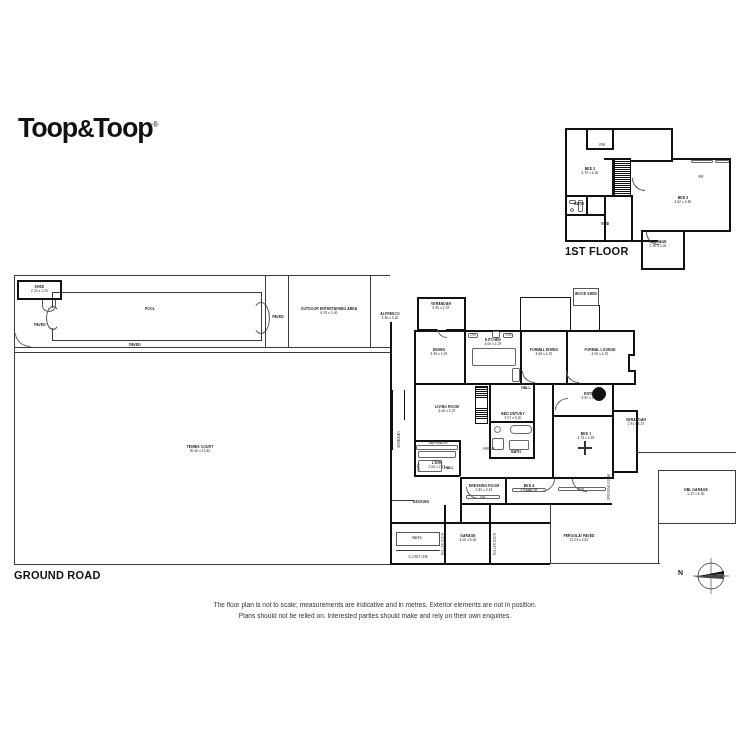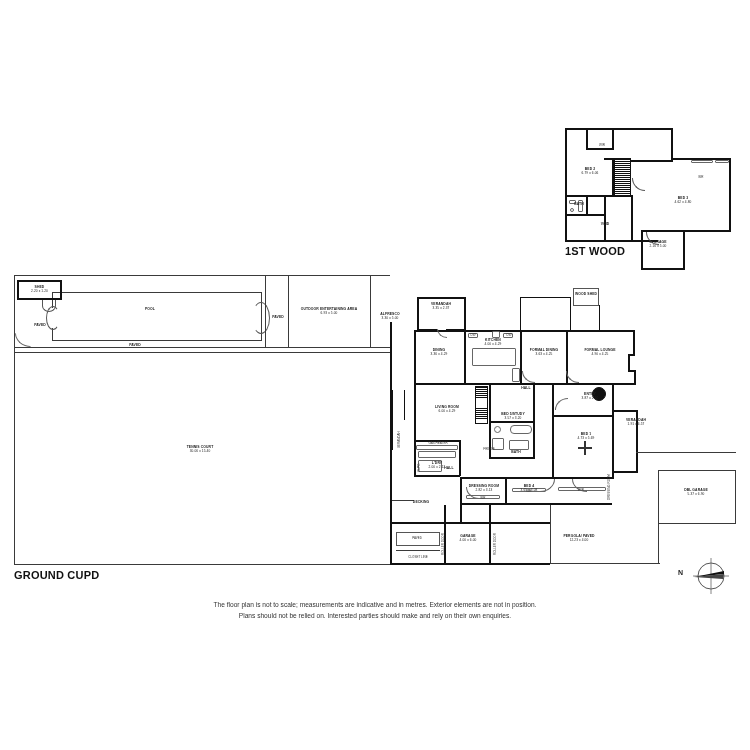--- a/index.html
+++ b/index.html
@@ -37,20 +37,23 @@
 
   
   #compass{position:absolute;left:690px;top:555px;width:42px;height:42px;}
   #compass .n{position:absolute;left:-12px;top:14px;font-size:7px;font-weight:bold;}
 </style>
 </head>
 <body>
 
 <div class="page">
 
+  <div id="logo">
+    <span>Toop</span><span class="amp">&amp;</span><span>Toop</span><span class="reg">®</span>
+  </div>
 
   <div>
 
     <div class="wall" style="left:565px;top:128px;width:108px;height:2px;"></div>
     <div class="wall" style="left:565px;top:128px;width:2px;height:88px;"></div>
     <div class="wall" style="left:565px;top:214px;width:40px;height:2px;"></div>
     <div class="wall" style="left:565px;top:214px;width:2px;height:28px;"></div>
     <div class="wall" style="left:565px;top:240px;width:93px;height:2px;"></div>
     <div class="wall" style="left:671px;top:128px;width:2px;height:30px;"></div>
 
@@ -102,21 +105,21 @@
     </div>
     <div class="room" style="left:566px;top:202px;width:26px;">
       <span class="nm">BATH</span>
     </div>
     <div class="room" style="left:592px;top:222px;width:26px;">
       <span class="nm">VOID</span>
     </div>
     <div class="tiny" style="left:592px;top:143px;width:20px;">WIR</div>
     <div class="tiny" style="left:691px;top:175px;width:20px;">BIR</div>
 
-    <div class="floorcap" style="left:565px;top:245px;">1ST WOOD</div>
+    <div class="floorcap" style="left:565px;top:245px;">1ST FLOOR</div>
   </div>
 
   <div>
 
     <div class="thin" style="left:14px;top:275px;width:1px;height:290px;"></div>
     <div class="thin" style="left:14px;top:275px;width:376px;height:1px;"></div>
     <div class="thin" style="left:14px;top:564px;width:376px;height:1px;"></div>
 
     <div class="thin" style="left:52px;top:292px;width:209px;height:1px;"></div>
     <div class="thin" style="left:52px;top:340px;width:209px;height:1px;"></div>
@@ -383,21 +386,21 @@
     <div class="tiny" style="left:468px;top:496px;width:30px;">BIR</div>
     <div class="tiny" style="left:566px;top:488px;width:30px;">WIR</div>
     <div class="tiny" style="left:467px;top:333px;width:12px;">DW</div>
     <div class="tiny" style="left:503px;top:333px;width:12px;">DW</div>
     <div class="vtext" style="left:441px;top:555px;">ROLLER DOOR</div>
     <div class="vtext" style="left:493px;top:555px;">ROLLER DOOR</div>
     <div class="vtext" style="left:607px;top:500px;">DRESSING ROOM</div>
     <div class="tiny" style="left:396px;top:555px;width:44px;">CLOSET LINE</div>
     <div class="tiny" style="left:400px;top:536px;width:34px;">PAVED</div>
 
-    <div class="floorcap" style="left:14px;top:569px;">GROUND CUPD</div>
+    <div class="floorcap" style="left:14px;top:569px;">GROUND ROAD</div>
   </div>
 
   <div id="disc1">The floor plan is not to scale; measurements are indicative and in metres. Exterior elements are not in position.</div>
   <div id="disc2">Plans should not be relied on. Interested parties should make and rely on their own enquiries.</div>
 
   <div id="compass">
     <svg width="42" height="42" viewBox="0 0 42 42">
       <circle cx="21" cy="21" r="13" fill="none" stroke="#555" stroke-width="1"></circle>
       <line x1="21" y1="3" x2="21" y2="39" stroke="#666" stroke-width="0.8"></line>
       <line x1="3" y1="21" x2="39" y2="21" stroke="#666" stroke-width="0.8"></line>

